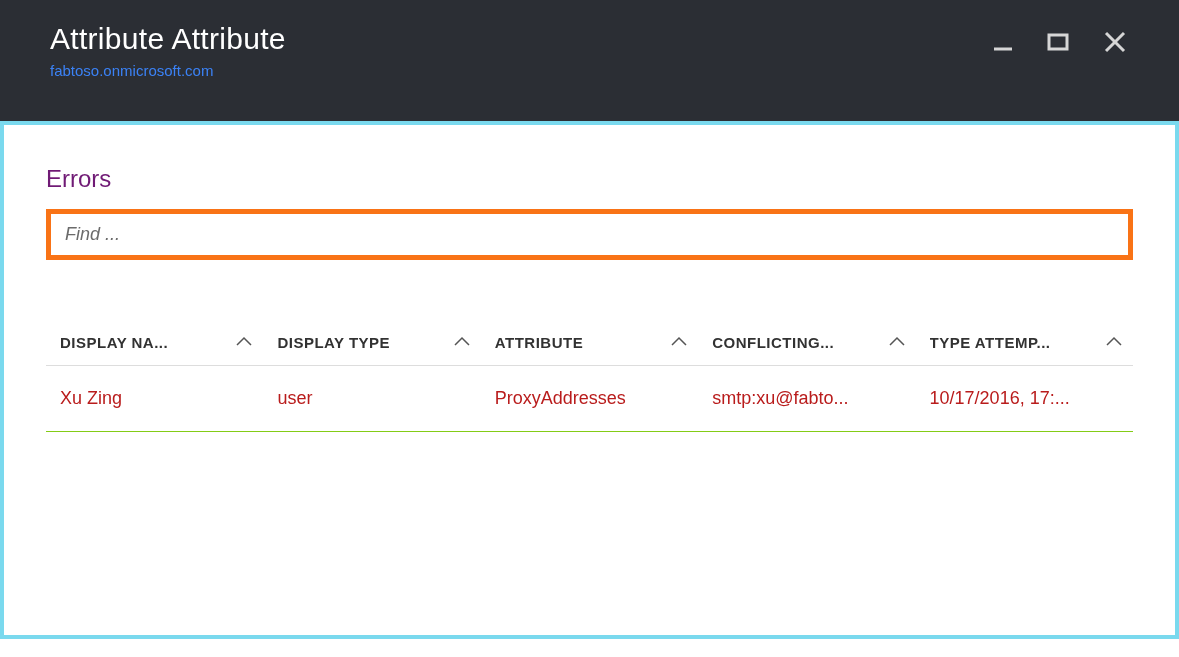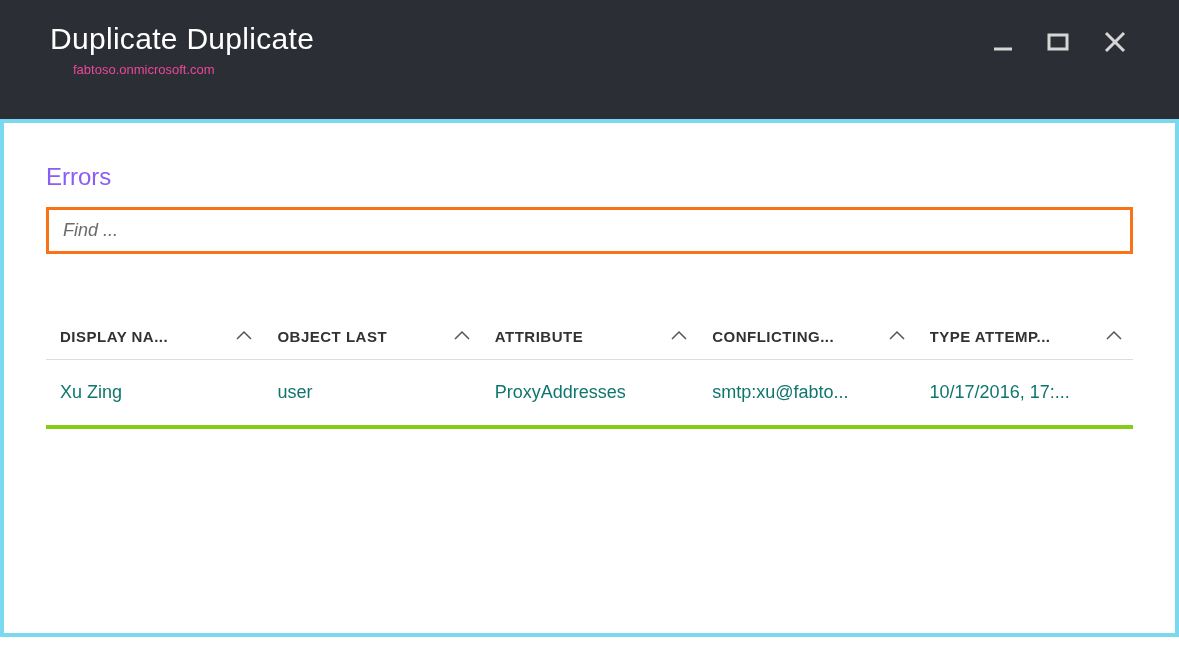--- a/index.html
+++ b/index.html
@@ -30,25 +30,24 @@
       display: flex;
       flex-direction: column;
     }
     .header-title {
       font-size: 30px;
       font-weight: 300;
       color: #fff;
       letter-spacing: 0.3px;
     }
     .header-subtitle {
-      font-size: 13px;
-      color: #ec4899;
+      font-size: 15px;
+      color: #3b82f6;
       margin-top: 6px;
       font-weight: 400;
-      margin-left: 23px;
     }
     .header-controls {
       display: flex;
       align-items: center;
       gap: 28px;
       margin-top: 6px;
     }
     .window-btn {
       width: 28px;
       height: 28px;
@@ -65,26 +64,26 @@
     .content-wrap {
       border: 4px solid #7ad9ee;
       border-top: 4px solid #7ad9ee;
       height: calc(657px - 4px - 135px);
       background: #fff;
       padding: 40px 42px 0 42px;
     }
     .section-title {
       font-size: 24px;
       font-weight: 400;
-      color: #8b5cf6;
+      color: #701a75;
       margin-bottom: 16px;
     }
     .search-box {
       width: 100%;
-      border: 3px solid #f97316;
+      border: 5px solid #f97316;
       padding: 10px 14px;
       font-size: 18px;
       color: #6b6b6b;
       outline: none;
       background: #fff;
     }
     .search-box::placeholder {
       color: #6b6b6b;
       font-style: italic;
     }
@@ -121,23 +120,23 @@
     .sort-caret {
       flex-shrink: 0;
     }
     .sort-caret svg {
       stroke: #555;
       fill: none;
       stroke-width: 1.5;
     }
     .table tbody td {
       font-size: 18px;
-      color: #0f766e;
+      color: #b91c1c;
       padding: 22px 14px;
-      border-bottom: 4px solid #84cc16;
+      border-bottom: 1px solid #84cc16;
       white-space: nowrap;
       overflow: hidden;
       text-overflow: ellipsis;
     }
     .table tbody tr {
       cursor: pointer;
     }
     .table tbody tr.selected {
       background: #ace5ef;
     }
@@ -147,21 +146,21 @@
     .col-4 { width: 20%; }
     .col-5 { width: 20%; }
   </style>
 </head>
 <body>
 
 <div class="top-accent"></div>
 
 <div class="header">
   <div class="header-left">
-    <div class="header-title">Duplicate Duplicate</div>
+    <div class="header-title">Attribute Attribute</div>
     <div class="header-subtitle">fabtoso.onmicrosoft.com</div>
   </div>
   <div class="header-controls">
     <div class="window-btn">
       <svg width="24" height="24" viewBox="0 0 24 24">
         <line x1="3" y1="19" x2="21" y2="19" stroke-width="3"></line>
       </svg>
     </div>
     <div class="window-btn">
       <svg width="26" height="26" viewBox="0 0 26 26">
@@ -196,21 +195,21 @@
             <span class="th-text">DISPLAY NA...</span>
             <span class="sort-caret">
               <svg width="18" height="12" viewBox="0 0 18 12">
                   <polyline points="2,9 9,2 16,9"></polyline>
                 </svg>
             </span>
           </div>
         </th>
         <th>
           <div class="th-inner">
-            <span class="th-text">OBJECT LAST</span>
+            <span class="th-text">DISPLAY TYPE</span>
             <span class="sort-caret">
               <svg width="18" height="12" viewBox="0 0 18 12">
                   <polyline points="2,9 9,2 16,9"></polyline>
                 </svg>
             </span>
           </div>
         </th>
         <th>
           <div class="th-inner">
             <span class="th-text">ATTRIBUTE</span>

